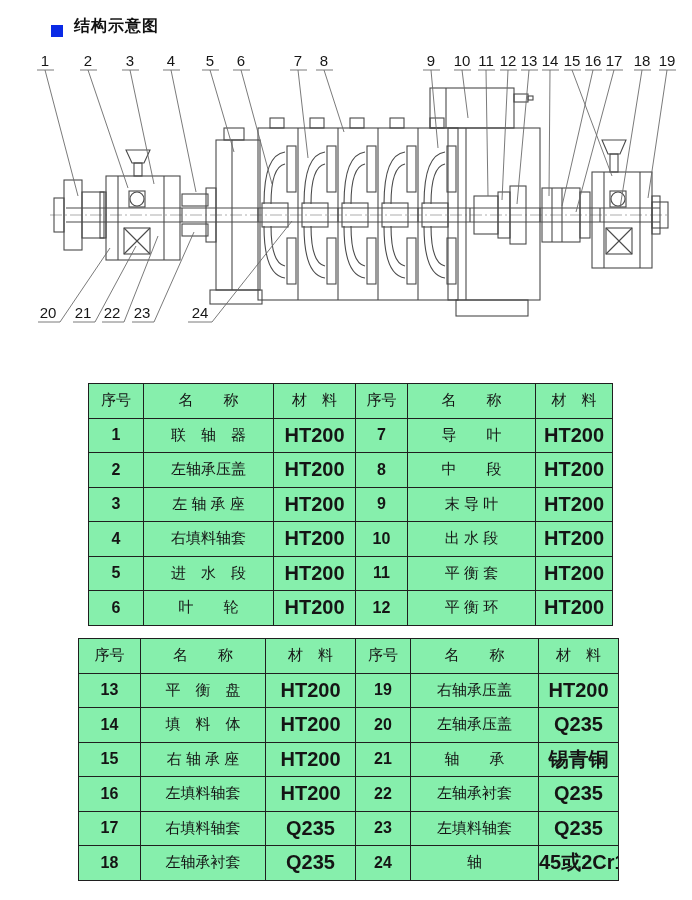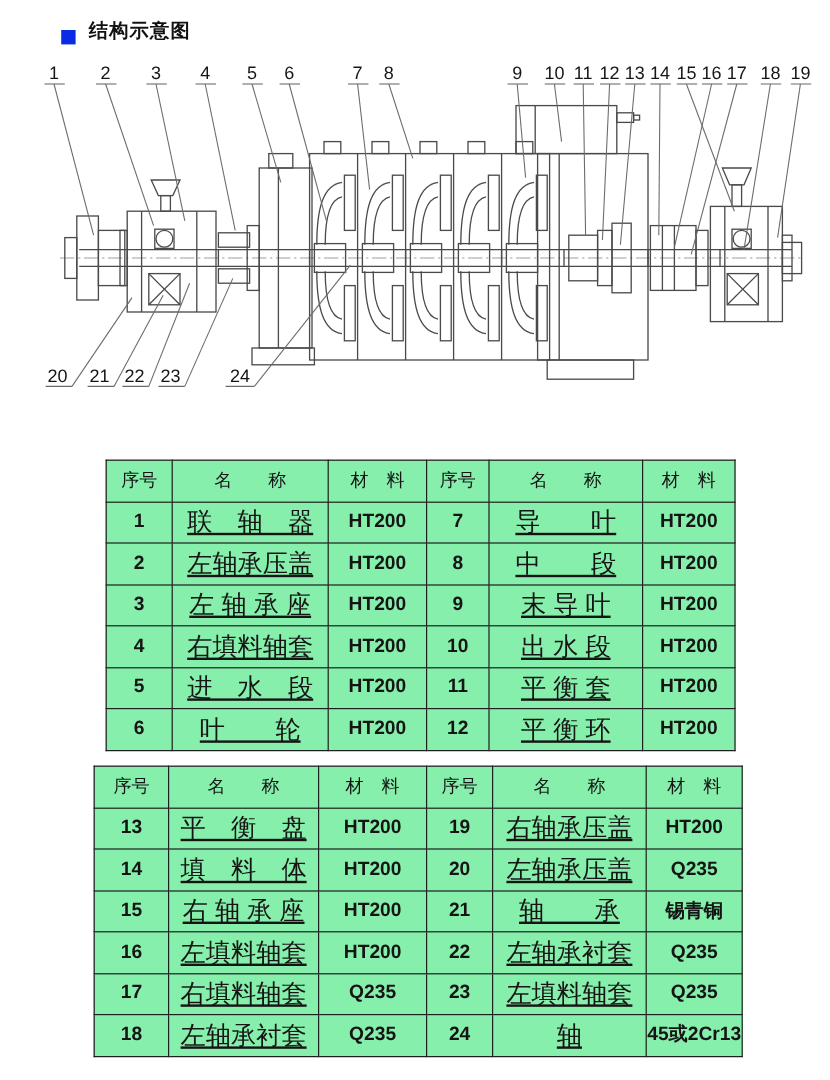--- a/index.html
+++ b/index.html
@@ -12,22 +12,22 @@
 
   .diagram-svg{position:absolute;left:0;top:0;z-index:1;}
 
   .ptable{position:absolute;border-collapse:collapse;table-layout:fixed;background:#86efac;z-index:2;}
   .ptable td{border:1.6px solid #1f1f1f;text-align:center;vertical-align:middle;color:#151515;
              padding:0;height:33.5px;white-space:nowrap;overflow:hidden;}
   .t1{left:88px;top:383px;width:524px;}
   .t2{left:78px;top:638px;width:540px;}
   .hd{font-size:15px;font-weight:500;}
   .no{font-size:16px;font-weight:700;}
-  .nm{font-size:21px;font-weight:500;text-decoration:underline;}
-  .mat{font-size:16px;font-weight:700;}
+  .nm{font-size:15px;font-weight:500;}
+  .mat{font-size:20px;font-weight:700;}
 </style>
 </head>
 <body>
 
 <div class="page">
 
   <div class="title-row">
     <span class="bullet"></span>
     <span class="title-text">结构示意图</span>
   </div>

